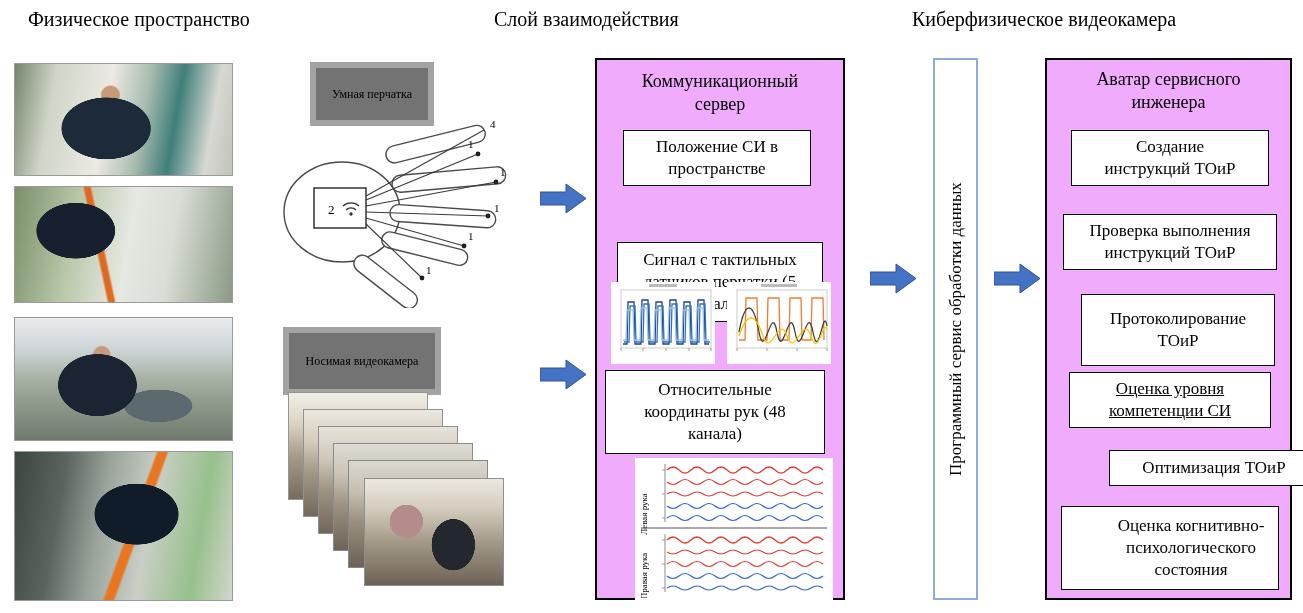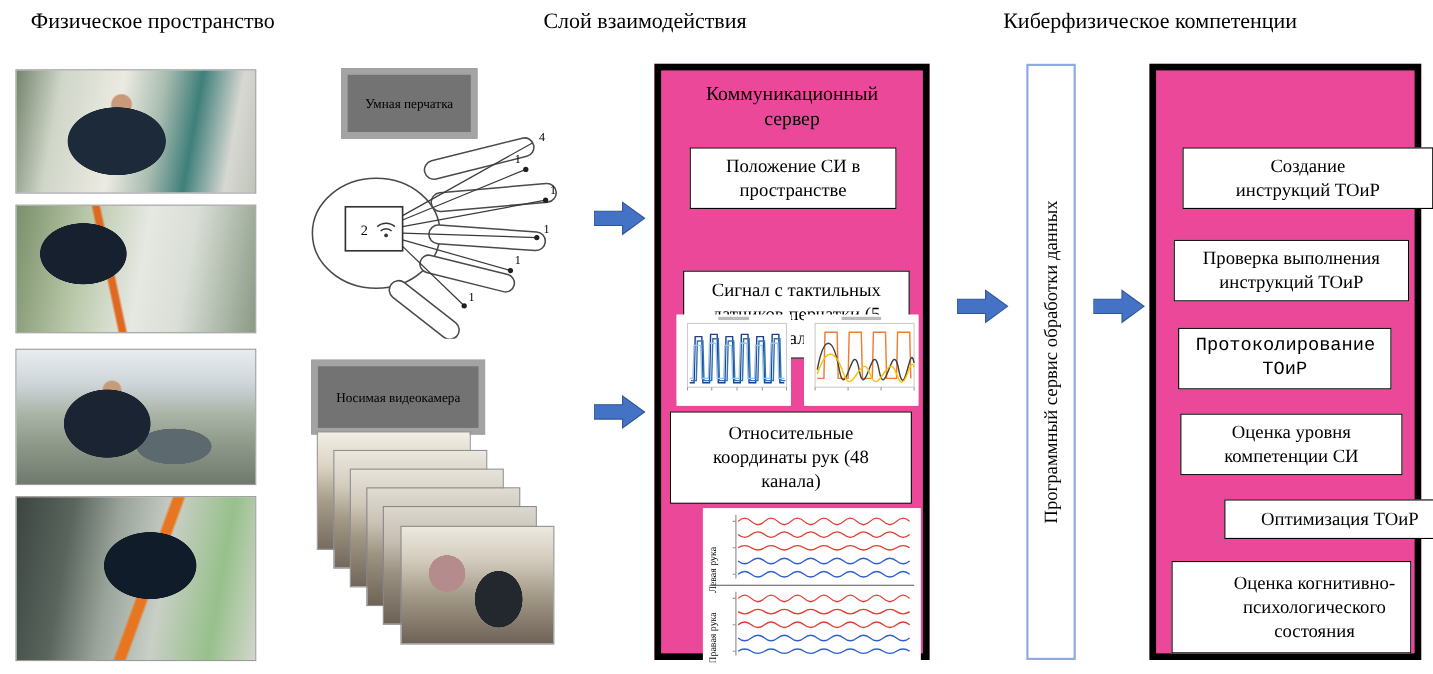--- a/index.html
+++ b/index.html
@@ -26,21 +26,21 @@
         linear-gradient(180deg,#e8ecef 0%,#cdd4d8 26%,#aab4a6 48%,#8d9788 72%,#6f7a6e 100%);}
   .p4{top:451px;height:150px;
       background-image:
         radial-gradient(ellipse 32% 34% at 56% 42%, #111c2a 0 60%, transparent 61%),
         linear-gradient(110deg, transparent 52%, #e8751f 53% 56%, transparent 57%),
         linear-gradient(100deg,#3c4540 0%,#5a655e 22%,#9aa49a 40%,#c9cfc6 60%,#97c08b 82%,#d2d6cc 100%);}
   
   .label-box{position:absolute;border:6px solid #a3a3a3;background:#737373;display:flex;
              align-items:center;justify-content:center;text-align:center;font-size:12px;line-height:1.25;}
   
-  .outer{position:absolute;border:6px solid #000000;background:#ec4899;box-sizing:border-box;}
+  .outer{position:absolute;border:2px solid #000000;background:#f0abfc;box-sizing:border-box;}
   .inner-box{position:absolute;border:1.5px solid #000;background:#fff;display:flex;
              align-items:center;justify-content:center;text-align:center;font-size:17px;line-height:1.3;box-sizing:border-box;}
   .panel-title{position:absolute;left:0;width:100%;text-align:center;font-size:18px;line-height:1.25;}
   .panel-title span{display:inline-block;}
   
   .arrow{position:absolute;}
   
   .vbox{position:absolute;border:2px solid #8FAADC;background:#fff;display:flex;align-items:center;justify-content:center;
         writing-mode:vertical-rl;transform:rotate(180deg);font-size:17px;text-align:center;box-sizing:border-box;}
   
@@ -65,21 +65,21 @@
   .mini-chart{position:absolute;background:#fff;}
   svg text{font-family:"Liberation Serif",serif;}
 </style>
 </head>
 <body>
 
 <div id="stage">
 
   <div class="hdr" style="left:28px;width:292px;">Физическое пространство</div>
   <div class="hdr" style="left:494px;width:292px;">Слой взаимодействия</div>
-  <div class="hdr" style="left:912px;width:340px;">Киберфизическое компетенции</div>
+  <div class="hdr" style="left:912px;width:340px;">Киберфизическое видеокамера</div>
 
   <div class="photo p1"></div>
   <div class="photo p2"></div>
   <div class="photo p3"></div>
   <div class="photo p4"></div>
 
   <div class="label-box" style="left:310px;top:62px;width:112px;height:52px;">
     <span style="max-width:92px;">Умная перчатка</span>
   </div>
 
@@ -243,31 +243,34 @@
         </g>
       </svg>
     </div>
   </div>
 
   <div class="vbox" style="left:933px;top:58px;width:45px;height:542px;">
     <span>Программный сервис обработки данных</span>
   </div>
 
   <div class="outer" style="left:1045px;top:58px;width:247px;height:542px;">
-    <div class="inner-box" style="left:24px;top:70px;width:228px;height:56px;">
+    <div class="panel-title" style="top:8px;">
+      <span style="max-width:185px;">Аватар сервисного инженера</span>
+    </div>
+    <div class="inner-box" style="left:24px;top:70px;width:198px;height:56px;">
       <span style="max-width:142px;">Создание инструкций ТОиР</span>
     </div>
     <div class="inner-box" style="left:16px;top:154px;width:214px;height:56px;">
       <span style="max-width:182px;">Проверка выполнения инструкций ТОиР</span>
     </div>
-    <div class="inner-box" style="left:20px;top:234px;width:194px;height:56px;font-family:Liberation Mono, monospace;">
+    <div class="inner-box" style="left:34px;top:234px;width:194px;height:72px;">
       <span style="max-width:162px;">Протоколирование ТОиР</span>
     </div>
     <div class="inner-box" style="left:22px;top:312px;width:202px;height:56px;">
-      <span style="max-width:152px;">Оценка уровня компетенции СИ</span>
+      <span style="max-width:152px;text-decoration:underline;">Оценка уровня компетенции СИ</span>
     </div>
     <div class="inner-box" style="left:18px;top:390px;width:210px;height:36px;margin-left:44px;">
       <span style="max-width:200px;">Оптимизация ТОиР</span>
     </div>
     <div class="inner-box" style="left:14px;top:446px;width:218px;height:84px;padding-left:42px;">
       <span style="max-width:190px;">Оценка когнитивно-психологического состояния</span>
     </div>
   </div>
 
 </div>

